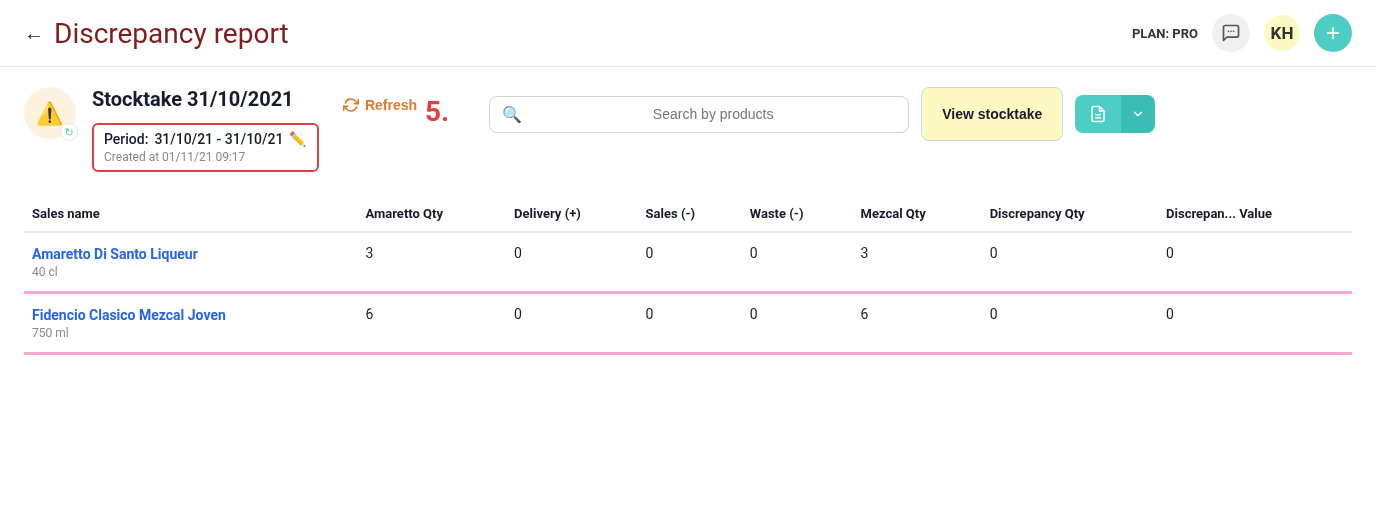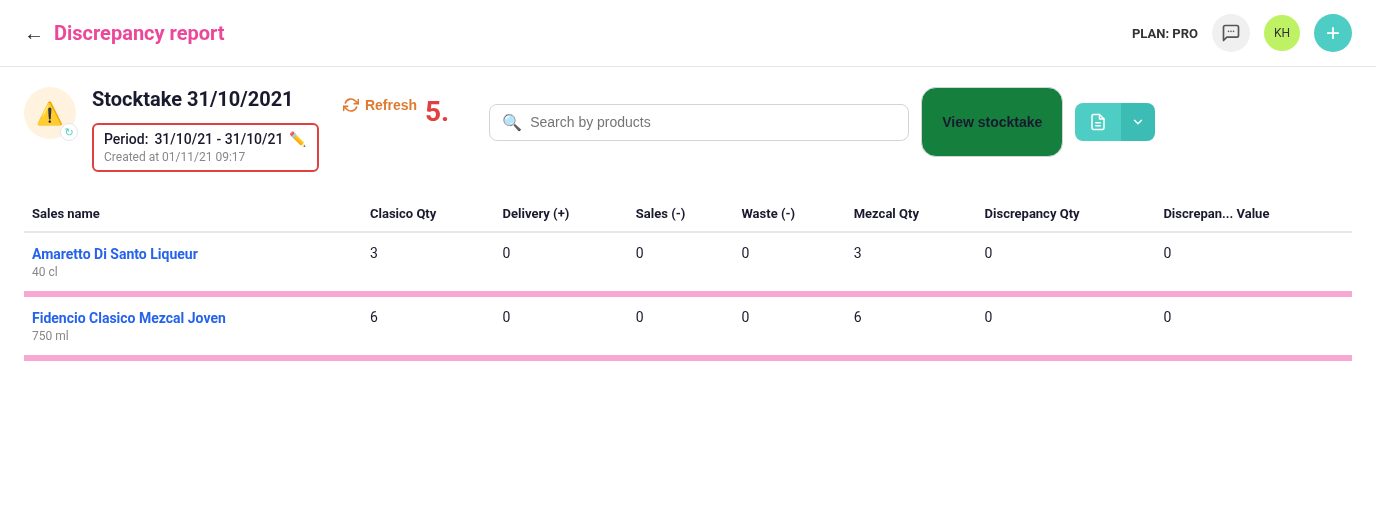--- a/index.html
+++ b/index.html
@@ -22,23 +22,23 @@
       display: flex;
       align-items: center;
       gap: 10px;
     }
     .back-arrow {
       font-size: 20px;
       color: #1a1a2e;
       cursor: pointer;
     }
     .header-title {
-      font-size: 20px;
-      font-weight: 700;
-      color: #ec4899;
+      font-size: 28px;
+      font-weight: 400;
+      color: #7f1d1d;
     }
     .header-right {
       display: flex;
       align-items: center;
       gap: 14px;
     }
     .plan-badge {
       font-size: 13px;
       color: #333;
       font-weight: 500;
@@ -55,26 +55,26 @@
       display: flex;
       align-items: center;
       justify-content: center;
       cursor: pointer;
       border: none;
     }
     .avatar-circle {
       width: 36px;
       height: 36px;
       border-radius: 50%;
-      background: #bef264;
+      background: #fef9c3;
       display: flex;
       align-items: center;
       justify-content: center;
-      font-weight: 400;
-      font-size: 12px;
+      font-weight: 700;
+      font-size: 17px;
       color: #333;
     }
     .add-btn {
       width: 38px;
       height: 38px;
       border-radius: 50%;
       background: #4ecdc4;
       display: flex;
       align-items: center;
       justify-content: center;
@@ -195,31 +195,32 @@
       max-width: 420px;
       min-width: 200px;
     }
     .search-bar input {
       border: none;
       outline: none;
       font-size: 14px;
       color: #888;
       width: 100%;
       background: transparent;
+      text-align: center;
     }
     .search-icon {
       color: #aaa;
       font-size: 16px;
     }
 
     .view-stocktake-btn {
-      padding: 26px 20px;
-      background: #15803d;
+      padding: 18px 20px;
+      background: #fef9c3;
       border: 1px solid #d1d5db;
-      border-radius: 15px;
+      border-radius: 8px;
       font-size: 14px;
       font-weight: 600;
       color: #1a1a2e;
       cursor: pointer;
       white-space: nowrap;
     }
 
     .action-btn-group {
       display: flex;
       align-items: stretch;
@@ -257,21 +258,21 @@
     }
     thead th {
       text-align: left;
       font-weight: 700;
       font-size: 13px;
       color: #1a1a2e;
       padding: 10px 8px;
       border-bottom: 2px solid #e5e7eb;
     }
     tbody tr {
-      border-bottom: 6px solid #f9a8d4;
+      border-bottom: 3px solid #f9a8d4;
     }
     tbody td {
       padding: 12px 8px;
       font-size: 14px;
       color: #1a1a2e;
       vertical-align: top;
     }
     .item-name-link {
       color: #2563eb;
       font-weight: 700;
@@ -376,21 +377,21 @@
       </div>
     </div>
 
   </div>
 
   <div class="table-container">
     <table>
       <thead>
         <tr>
           <th>Sales name</th>
-          <th>Clasico Qty</th>
+          <th>Amaretto Qty</th>
           <th>Delivery (+)</th>
           <th>Sales (-)</th>
           <th>Waste (-)</th>
           <th>Mezcal Qty</th>
           <th>Discrepancy Qty</th>
           <th>Discrepan... Value</th>
         </tr>
       </thead>
       <tbody id="table-body">
       <tr>

